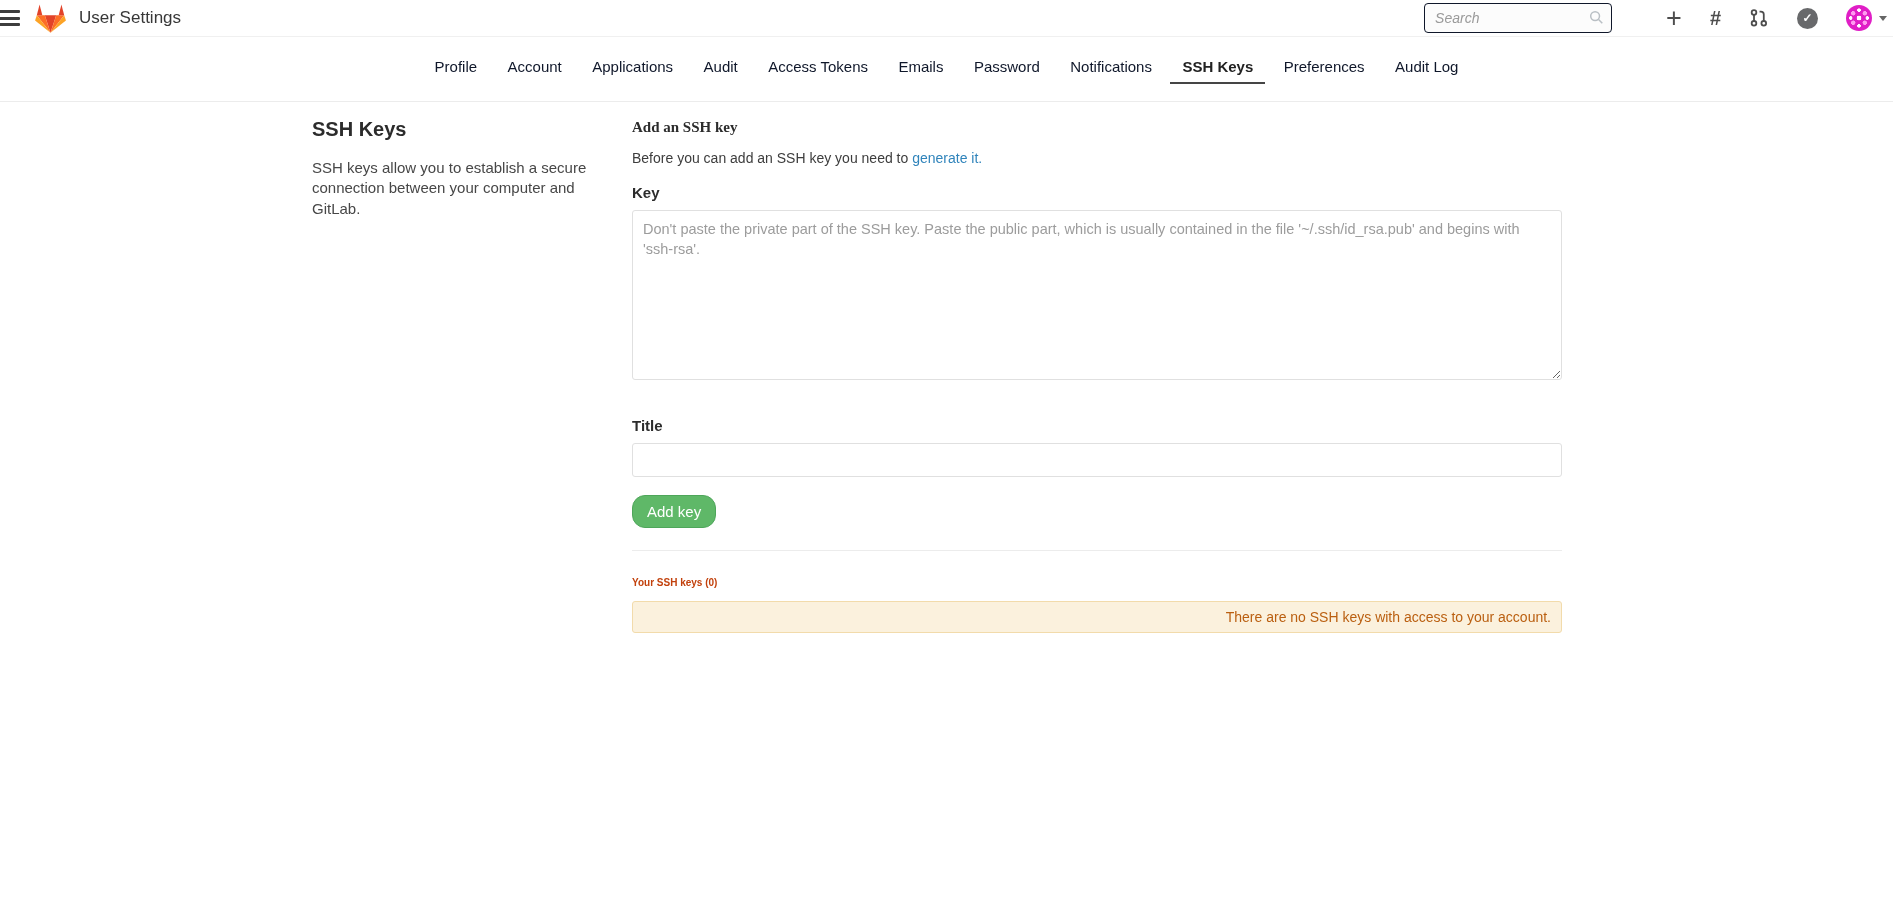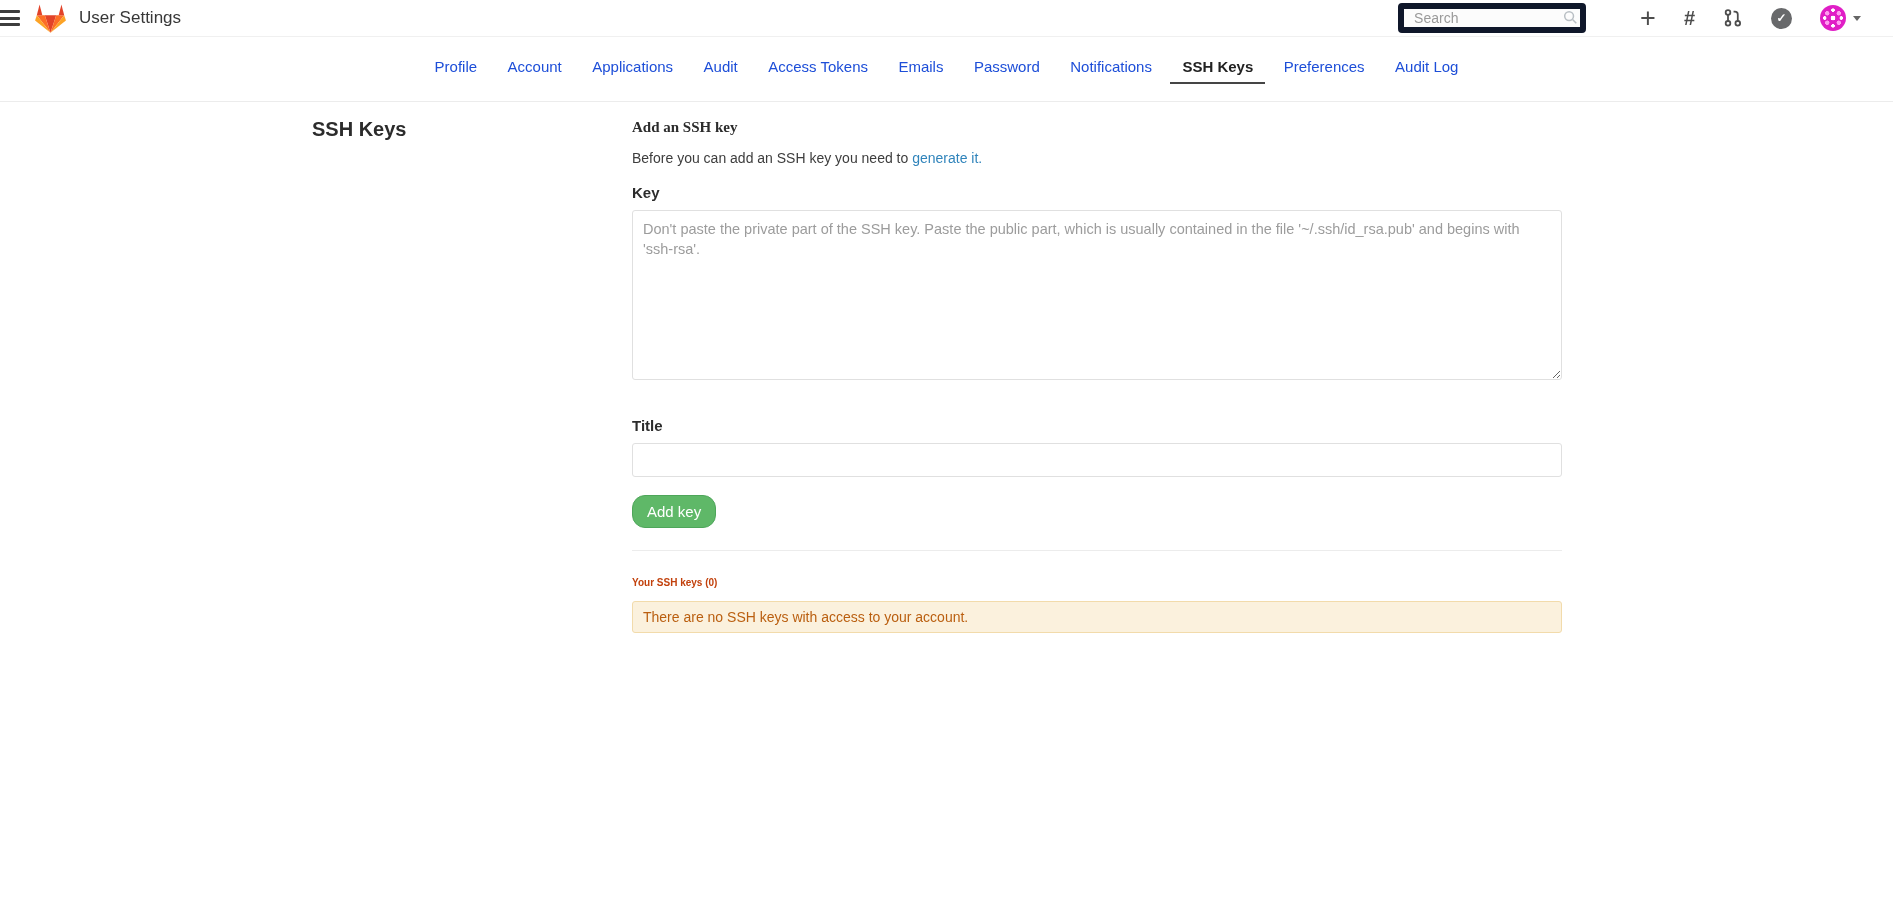--- a/index.html
+++ b/index.html
@@ -9,43 +9,44 @@
     font-family: "Liberation Sans", sans-serif;
     color: #2e2e2e;
     overflow: hidden;
   }
 
   
   .navbar {
     height: 37px;
     display: flex;
     align-items: center;
-    padding-right: 32px;
+    padding-right: 6px;
     border-bottom: 1px solid #f0f0f0;
     background: #fff;
   }
   .hamburger {
     width: 22px; height: 16px;
     margin-left: -2px;
     display: flex; flex-direction: column; justify-content: space-between;
     cursor: pointer;
   }
   .hamburger span { display: block; height: 3px; background: #3d3d3d; border-radius: 1px; }
   .logo { width: 31px; height: 29px; margin-left: 15px; cursor: pointer; }
   .nav-title { margin-left: 13px; font-size: 17px; font-weight: 500; color: #383838; }
 
   .search-wrap { position: relative; margin-left: auto; }
   .search-input {
     width: 188px; height: 30px;
-    border: 6px solid #0f172a; border-radius: 4px;
+    border: 1px solid #0f172a; border-radius: 4px;
     background: #fcfcfc;
     padding: 0 30px 0 10px;
     font-size: 14px; color: #444;
     font-family: "Liberation Sans", sans-serif;
     outline: none;
+    font-style: italic;
   }
   .search-input::placeholder { color: #9a9a9a; }
   .search-icon { position: absolute; right: 8px; top: 7px; }
 
   .nav-icons { display: flex; align-items: center; margin-left: 26px; }
   .nav-icon {
     margin-left: 28px;
     color: #555; cursor: pointer;
     display: flex; align-items: center; justify-content: center;
     height: 30px;
@@ -85,21 +86,21 @@
     padding-top: 12px;
     padding-bottom: 17px;
     border-bottom: 1px solid #ececec;
     background: #fff;
   }
   .tab {
     display: inline-block;
     margin: 0 1px;
     padding: 9px 12px 7px;
     font-size: 15px;
-    color: #1d4ed8;
+    color: #0f172a;
     cursor: pointer;
     border-bottom: 2px solid transparent;
   }
   .tab.active { color: #222; font-weight: 700; border-bottom-color: #454545; }
 
   
   .content { display: flex; padding: 8px 0 0 312px; }
   .left-col { width: 278px; margin-right: 42px; flex: none; }
   .left-col h1 { font-size: 20px; font-weight: 700; margin: 8px 0 17px; color: #2c2c2c; }
   .left-col p { font-size: 15px; line-height: 1.35; color: #474747; }
@@ -141,21 +142,21 @@
     cursor: pointer;
   }
   .divider { border: none; border-top: 1px solid #ececec; margin-top: 22px; }
   .keys-heading { font-size: 10px; font-weight: 700; margin: 26px 0 13px; color: #c2410c; }
   .empty-alert {
     background: #fbf1dd;
     border: 1px solid #f2dbab;
     border-radius: 3px;
     color: #ba5f10;
     font-size: 14px;
-    text-align: left;
+    text-align: right;
     padding: 7px 10px;
   }
 </style>
 </head>
 <body>
 
 <header class="navbar">
   <div class="hamburger">
     <span></span>
       <span></span>
@@ -214,20 +215,21 @@
   <span class="tab">Notifications</span>
   <span class="tab active">SSH Keys</span>
   <span class="tab">Preferences</span>
   <span class="tab">Audit Log</span>
 </nav>
 
 <main class="content">
 
   <aside class="left-col">
     <h1>SSH Keys</h1>
+    <p>SSH keys allow you to establish a secure connection between your computer and GitLab.</p>
   </aside>
 
   <section class="right-col">
     <h4 class="section-heading">Add an SSH key</h4>
 
     <p class="intro"><span>Before you can add an SSH key you need to </span><a class="link">generate it.</a></p>
 
     <label class="field-label">Key</label>
     <textarea class="key-textarea" placeholder="Don't paste the private part of the SSH key. Paste the public part, which is usually contained in the file '~/.ssh/id_rsa.pub' and begins with 'ssh-rsa'." style=""></textarea>
 

